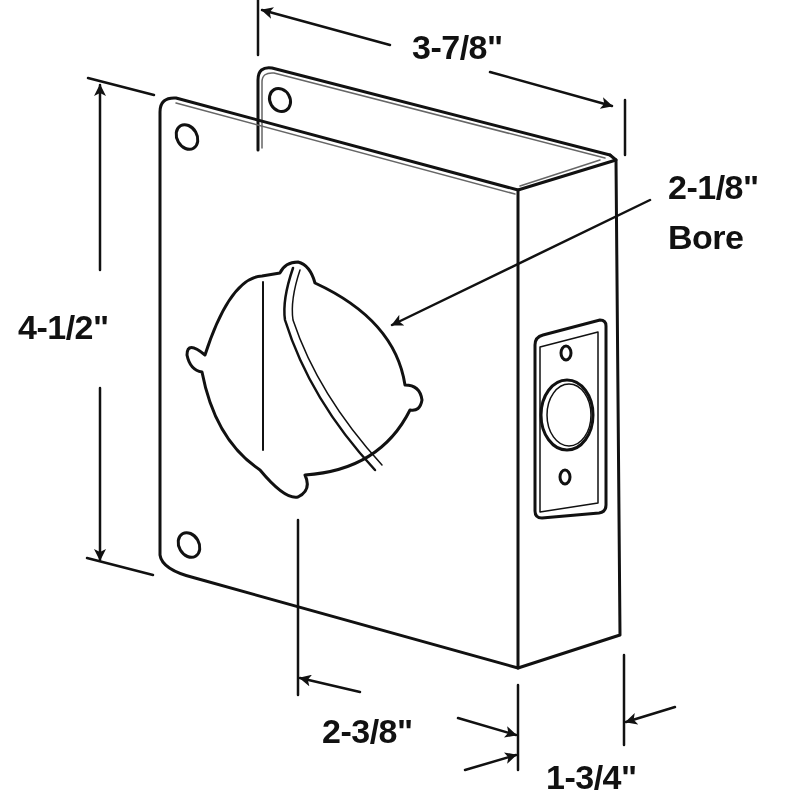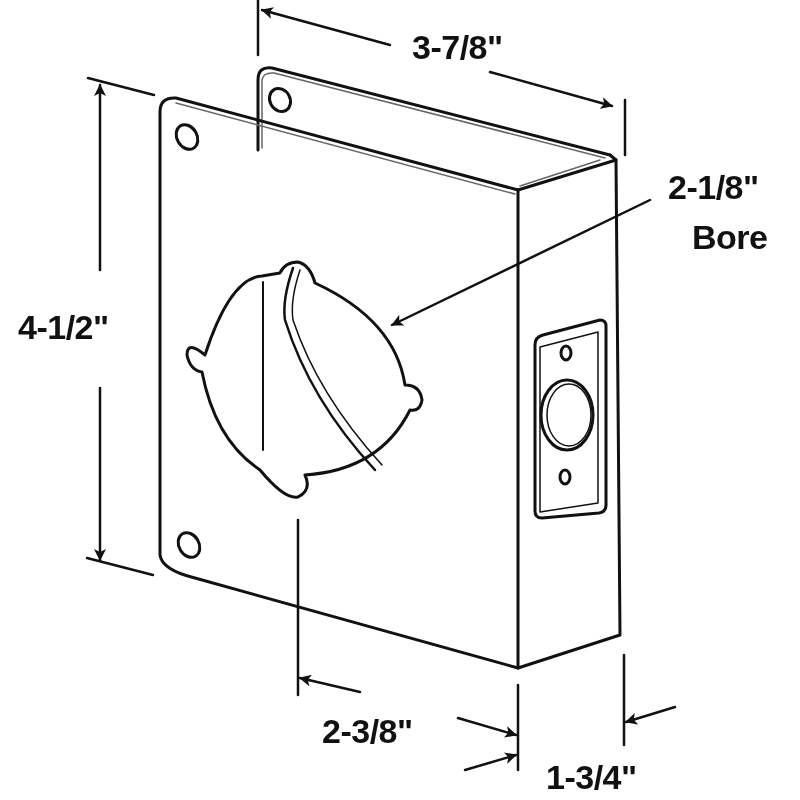--- a/index.html
+++ b/index.html
@@ -86,15 +86,15 @@
     <g stroke-width="2.5">
       <path d="M624,655 L624,745"></path>
       <path d="M675,707 L626,722" marker-end="url(#ah)"></path>
     </g>
   </g>
 </svg>
 
 <div class="lbl l1" style="left:412px; top:28px;">3-7/8"</div>
 <div class="lbl l1" style="left:18px; top:308px;">4-1/2"</div>
 <div class="lbl l1" style="left:668px; top:168px;">2-1/8"</div>
-<div class="lbl l1" style="left:692px; top:218px;">Bore</div>
+<div class="lbl l1" style="left:668px; top:218px;">Bore</div>
 <div class="lbl l1" style="left:322px; top:712px;">2-3/8"</div>
 <div class="lbl l1" style="left:546px; top:758px;">1-3/4"</div>
 
 </body></html>

